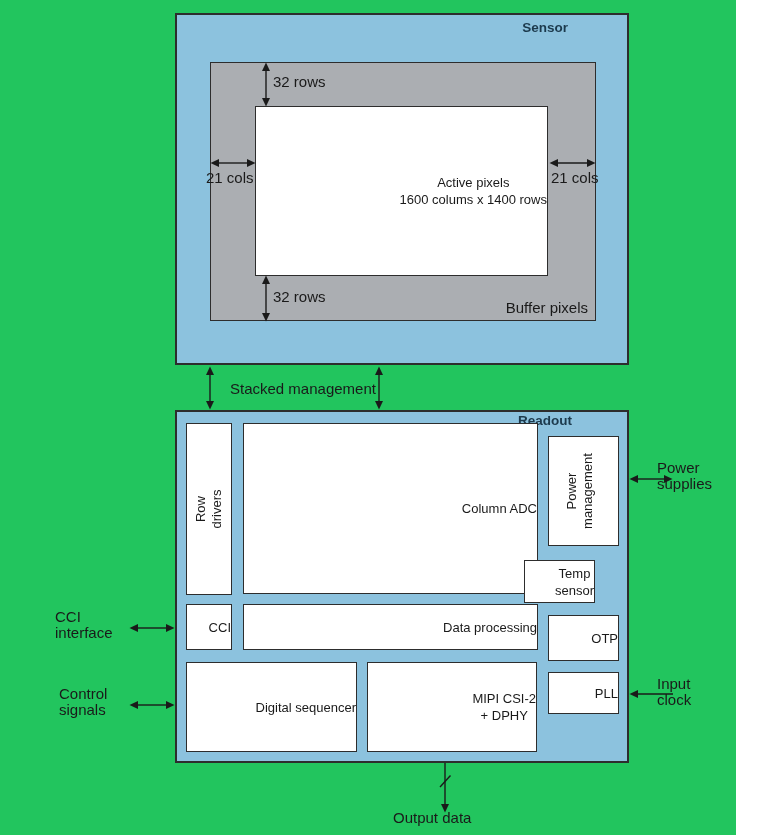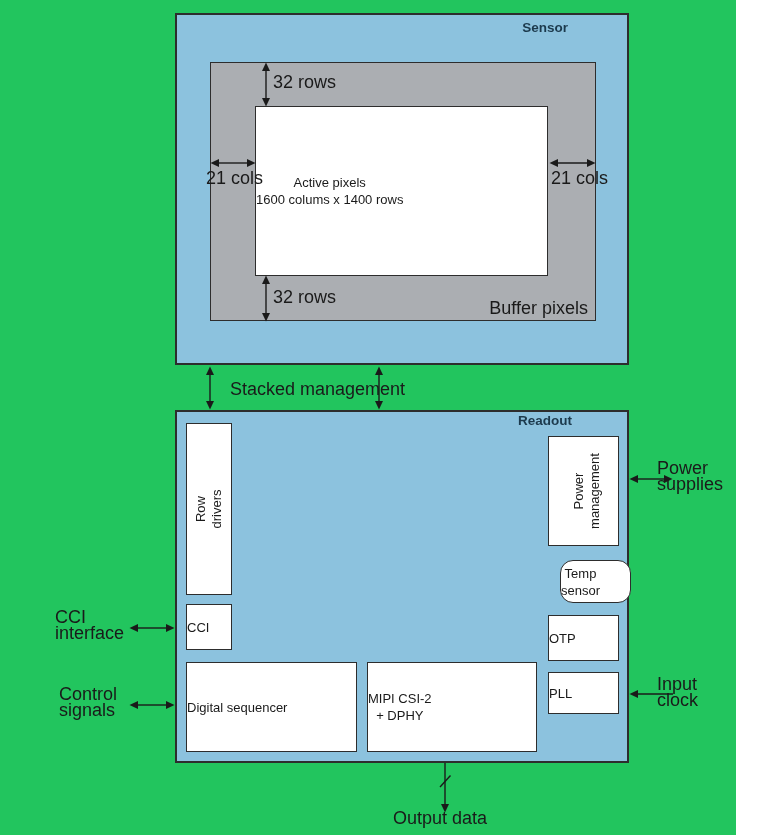--- a/index.html
+++ b/index.html
@@ -32,42 +32,42 @@
     position: absolute;
     background: var(--buffer-fill);
     border: 1.4px solid var(--border);
   }
   .wbox {
     position: absolute;
     background: var(--box-fill);
     border: 1.5px solid var(--border);
     display: flex;
     align-items: center;
-    justify-content: flex-start;
+    justify-content: flex-end;
     text-align: center;
     font-size: 13px;
     line-height: 17px;
     white-space: pre-line;
     color: var(--text);
   }
   .vtext {
     transform: rotate(-90deg);
     white-space: pre-line;
     text-align: center;
     line-height: 16px;
   }
   .title {
     position: absolute;
     font-weight: bold;
     font-size: 13.5px;
     color: var(--title-text);
   }
   .lbl {
     position: absolute;
-    font-size: 18px;
+    font-size: 15px;
     line-height: 16px;
     color: var(--text);
     white-space: pre-line;
   }
   .center { text-align: left; }
   .right  { text-align: right; }
   .arrow {
     position: absolute;
     overflow: visible;
   }
@@ -136,35 +136,41 @@
   </svg>
   <div class="lbl" style="left:230px; top:381px;">Stacked management</div>
 
   <div class="block" style="left:175px; top:410px; width:454px; height:353px;"></div>
   <div class="title right" style="right:164px; top:413px;text-align:center;">Readout</div>
 
   <div class="wbox" style="left:186px; top:423px; width:46px; height:172px;">
     <span class="vtext">Row drivers</span>
   </div>
 
+  <div class="wbox" style="left:243px; top:423px; width:295px; height:171px;">
+    <span>Column ADC</span>
+  </div>
 
   <div class="wbox" style="left:548px; top:436px; width:71px; height:110px;">
     <span class="vtext">Power
 management</span>
   </div>
 
-  <div class="wbox" style="left:560px; top:560px; width:71px; height:43px;border-radius:13px;">
+  <div class="wbox" style="left:524px; top:560px; width:71px; height:43px;">
     <span>Temp
 sensor</span>
   </div>
 
   <div class="wbox" style="left:186px; top:604px; width:46px; height:46px;">
     <span>CCI</span>
   </div>
 
+  <div class="wbox" style="left:243px; top:604px; width:295px; height:46px;">
+    <span>Data processing</span>
+  </div>
 
   <div class="wbox" style="left:186px; top:662px; width:171px; height:90px;">
     <span>Digital sequencer</span>
   </div>
 
   <div class="wbox" style="left:548px; top:615px; width:71px; height:46px;">
     <span>OTP</span>
   </div>
 
   <div class="wbox" style="left:367px; top:662px; width:170px; height:90px;">

